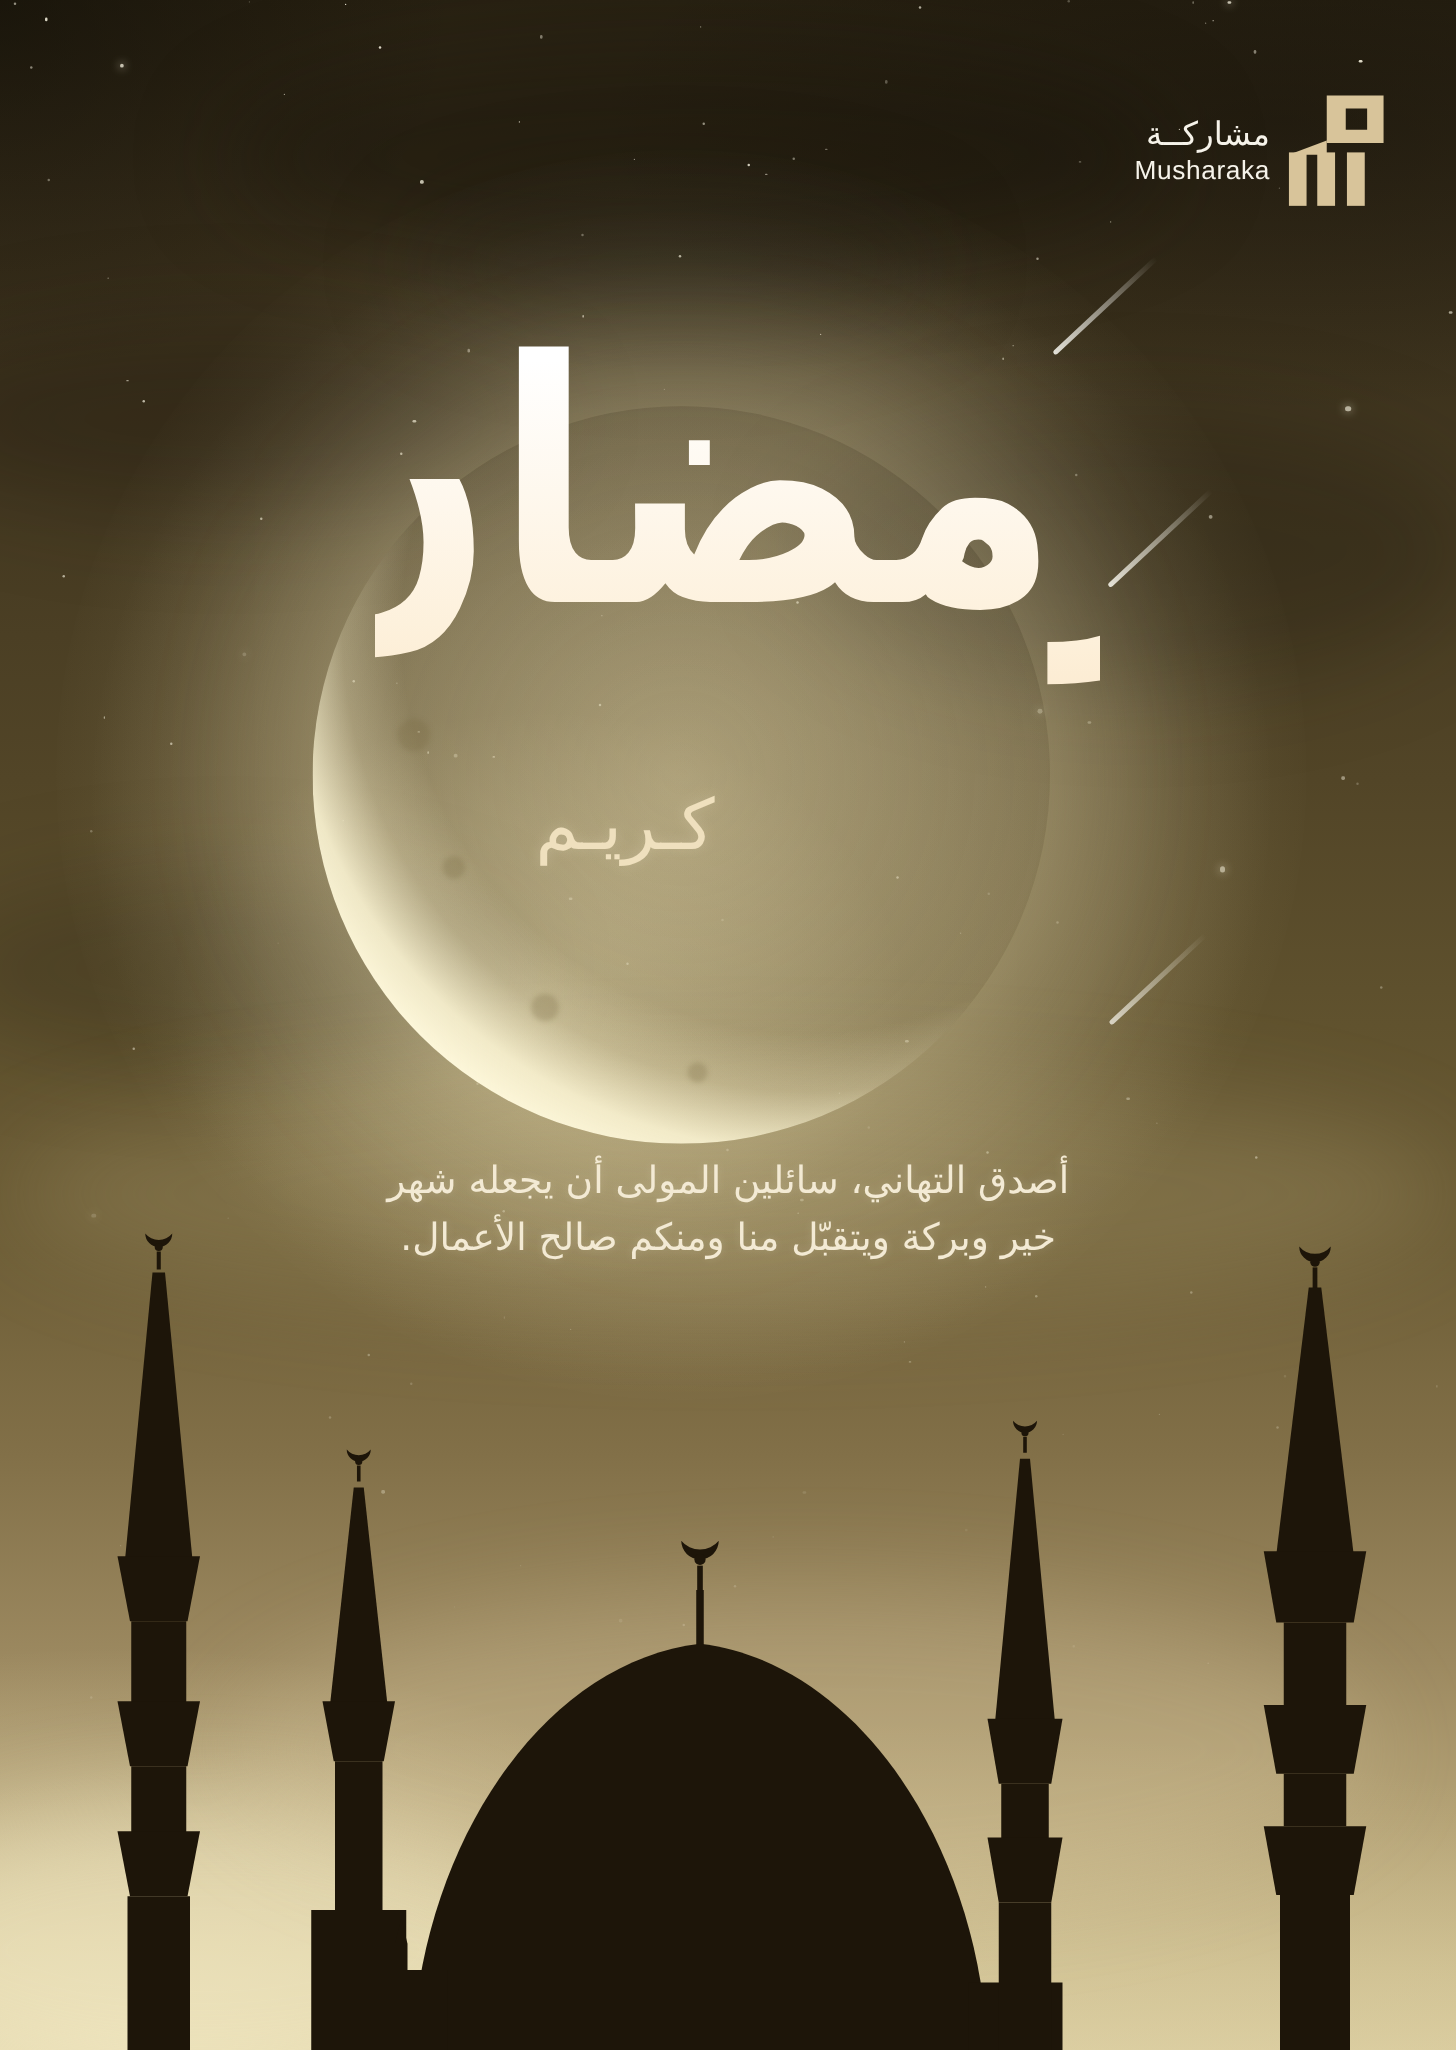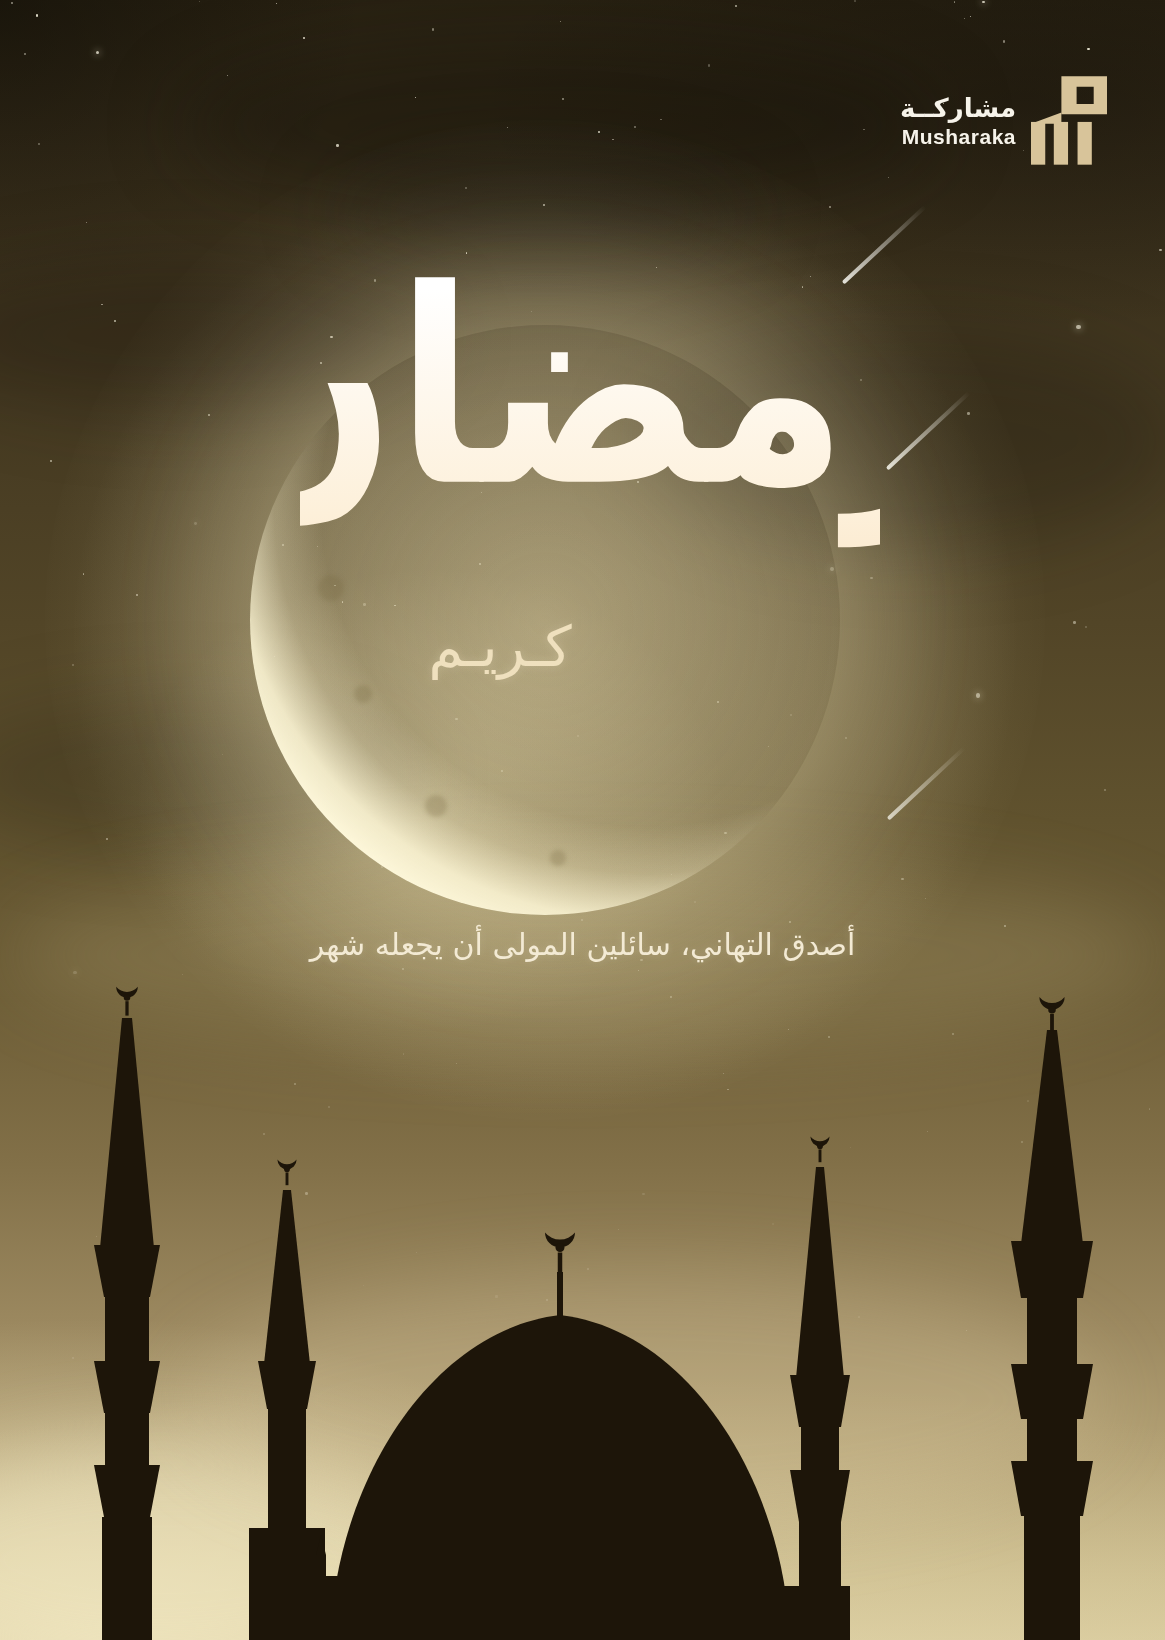--- a/index.html
+++ b/index.html
@@ -69,37 +69,37 @@
   .callig-main{
     position:absolute;z-index:4;left:300px;top:248px;width:580px;height:430px;
     display:flex;align-items:flex-start;justify-content:center;
     font-size:228px;line-height:1.05;font-weight:bold;direction:rtl;
     background:linear-gradient(180deg,#ffffff 8%,#fdf0da 52%,#f6d7ae 96%);
     -webkit-background-clip:text;background-clip:text;color:transparent;
     transform:scaleY(1.18);transform-origin:top center;
     text-shadow:none;
   }
   .callig-sub{
-    position:absolute;z-index:4;left:350px;top:614px;width:300px;
+    position:absolute;z-index:4;left:350px;top:628px;width:300px;
     text-align:center;direction:rtl;font-size:56px;color:#f3e4c2;opacity:.95;
     text-shadow:0 0 10px rgba(250,240,210,.25);
   }
   
   .greeting{
     position:absolute;z-index:6;left:50%;transform:translateX(-50%);top:922px;width:780px;
     text-align:center;direction:rtl;color:#f3ead4;font-size:30px;line-height:1.52;
     text-shadow:0 0 8px rgba(255,248,230,.18);
   }
   .greeting span{display:block;}
   
   .mosque{position:absolute;z-index:5;left:0;top:940px;width:1165px;height:700px;}
   
   .brand{
     position:absolute;z-index:6;top:76px;right:58px;
-    display:flex;align-items:center;gap:15px;font-weight:bold;
+    display:flex;align-items:center;gap:15px;
   }
   .brand-text{display:flex;flex-direction:column;align-items:flex-end;color:#f6f3ea;}
   .brand-ar{font-size:26px;line-height:1.25;direction:rtl;}
   .brand-en{font-size:21px;line-height:1.2;font-family:"Liberation Sans","DejaVu Sans",sans-serif;letter-spacing:.5px;}
   .brand-mark{width:76px;height:89px;}
 </style>
 </head>
 <body>
 
 <div class="poster">
@@ -260,20 +260,21 @@
     <div class="crater cr2"></div>
     <div class="crater cr3"></div>
     <div class="crater cr4"></div>
   </div>
 
   <div class="callig-main">رمضان</div>
   <div class="callig-sub">كـريـم</div>
 
   <div class="greeting">
     <span>أصدق التهاني، سائلين المولى أن يجعله شهر</span>
+    <span>خير وبركة ويتقبّل منا ومنكم صالح الأعمال.</span>
   </div>
 
   <svg class="mosque" viewBox="0 0 1165 700" preserveAspectRatio="none">
     <defs>
       <g id="alem">
         <path d="M -12,2 A 12 12 0 0 0 12,2 A 15.5 15.5 0 0 1 -12,2 Z"></path>
         <circle cx="0" cy="14" r="3.6"></circle>
         <rect x="-1.8" y="18" width="3.6" height="16"></rect>
       </g>
     </defs>

